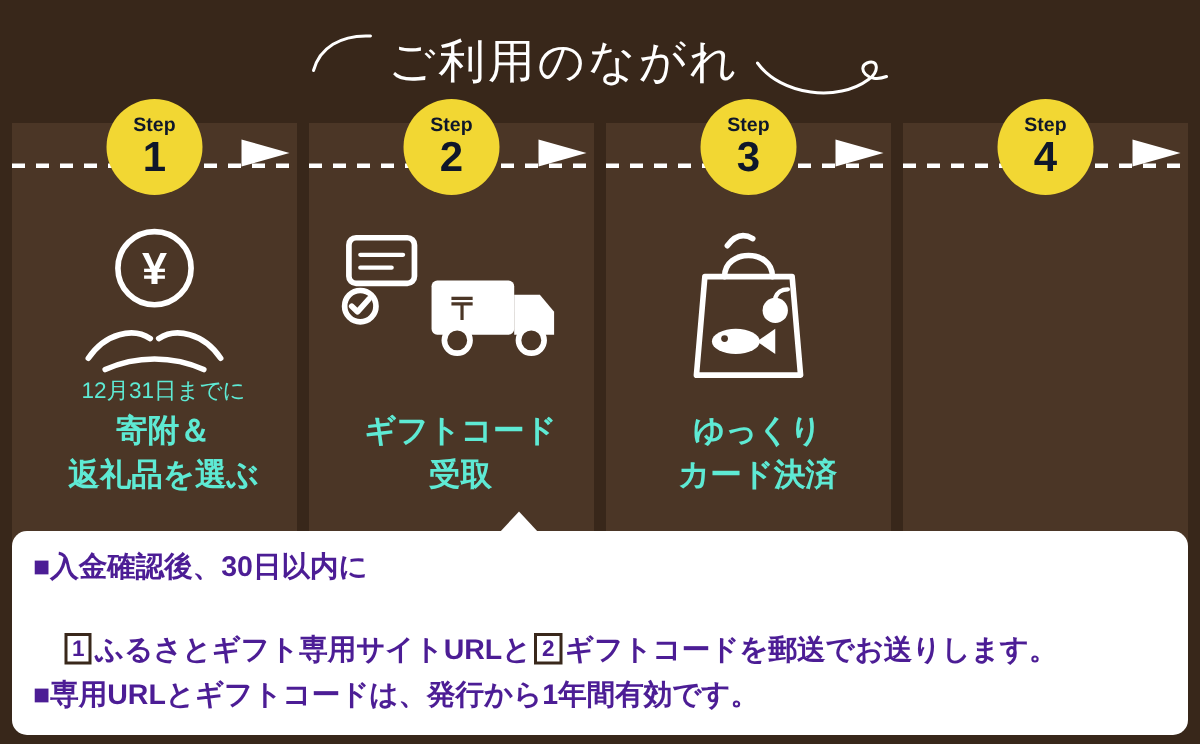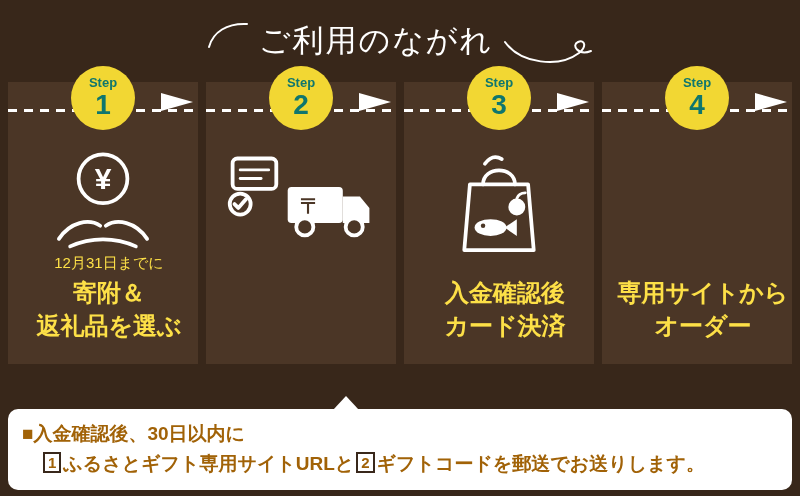--- a/index.html
+++ b/index.html
@@ -45,51 +45,51 @@
     width:0;height:0;
     border-top:9px solid transparent;
     border-bottom:9px solid transparent;
     border-left:32px solid #fff;
   }
   .step-circle{
     position:absolute;top:-16px;left:50%;
     transform:translateX(-50%);
     width:64px;height:64px;border-radius:50%;
     background:#f2d733;
-    color:#0f766e;
+    color:#0f172a;
     text-align:center;
     z-index:2;
   }
   .step-circle .step-word{font-size:13px;font-weight:bold;margin-top:9px;}
   .step-circle .step-num{font-size:28px;font-weight:bold;line-height:1;margin-top:1px;}
   .icon-wrap{
     margin-top:58px;height:132px;
     display:flex;align-items:center;justify-content:center;
   }
   .panel-text{
-    position:absolute;left:0;right:0;bottom:22px;
-    text-align:center;color:#fde047;padding-left:12px;
+    position:absolute;left:0;right:0;bottom:33px;
+    text-align:center;color:#5eead4;padding-left:12px;
   }
   .panel-note{font-size:15px;margin-bottom:4px;}
-  .panel-label{font-size:24px;font-weight:bold;line-height:1.35;}
+  .panel-label{font-size:21px;font-weight:bold;line-height:1.35;}
   
   .footer-box{
     position:absolute;left:8px;right:8px;bottom:6px;
     background:#fff;border-radius:10px;
     padding:10px 14px 12px;
-    color:#a16207;font-weight:bold;font-size:19px;line-height:1.55;
+    color:#4c1d95;font-weight:bold;font-size:19px;line-height:1.55;
   }
   .footer-tail{
     position:absolute;top:-13px;left:325px;
     width:0;height:0;
     border-left:13px solid transparent;
     border-right:13px solid transparent;
     border-bottom:14px solid #fff;
   }
-  .footer-line2{padding-left:1em;}
+  .footer-line2{padding-left:1em;margin-top:26px;}
   .num-badge{
     display:inline-block;
     border:2px solid #39281b;
     font-size:15px;line-height:1.15;
     padding:0 3px;margin:0 2px;
     position:relative;top:-2px;
   }
   svg{display:block;}
 </style>
 </head>
@@ -147,20 +147,22 @@
           <circle cx="16" cy="58" r="11"></circle>
           <path d="M10 58 l4 4 l8 -9"></path>
           <rect x="66" y="40" width="58" height="38" rx="4" fill="#fff" stroke="none"></rect>
           <path d="M124 50 h18 l10 12 v16 h-28 z" fill="#fff" stroke="none"></path>
           <circle cx="84" cy="82" r="9" fill="#4b3626"></circle>
           <circle cx="136" cy="82" r="9" fill="#4b3626"></circle>
           <text x="90" y="67" font-size="22" font-weight="bold" fill="#4b3626" stroke="none" text-anchor="middle">〒</text>
         </svg>
       </div>
       <div class="panel-text">
+        <div class="panel-label">ギフトコード</div>
+        <div class="panel-label">受取</div>
       </div>
     </div>
 
     <div class="panel">
       <div class="dash-line"></div>
       <div class="arrow"></div>
       <div class="step-circle">
         <div class="step-word">Step</div>
         <div class="step-num">3</div>
       </div>
@@ -170,39 +172,36 @@
           <path d="M48 42 C48 22 82 22 82 42"></path>
           <path d="M34 42 L96 42 L102 112 L28 112 Z"></path>
           <ellipse cx="56" cy="88" rx="17" ry="9" fill="#fff" stroke="none"></ellipse>
           <path d="M71 88 l13 -9 v18 z" fill="#fff" stroke="none"></path>
           <circle cx="48" cy="86" r="2.4" fill="#4b3626" stroke="none"></circle>
           <circle cx="84" cy="66" r="9" fill="#fff" stroke="none"></circle>
           <path d="M84 57 q2 -6 9 -6" stroke-width="3"></path>
         </svg>
       </div>
       <div class="panel-text">
-        <div class="panel-label">入金確認後</div>
+        <div class="panel-label">ゆっくり</div>
         <div class="panel-label">カード決済</div>
       </div>
     </div>
 
     <div class="panel">
       <div class="dash-line"></div>
       <div class="arrow"></div>
       <div class="step-circle">
         <div class="step-word">Step</div>
         <div class="step-num">4</div>
-      </div>
-      <div class="panel-text">
-        <div class="panel-label">専用サイトから</div>
-        <div class="panel-label">オーダー</div>
       </div>
     </div>
 
   </div>
 
   <div class="footer-box">
     <div class="footer-tail"></div>
     <div class="footer-line1">■入金確認後、30日以内に</div>
     <div class="footer-line2"><span class="num-badge">1</span><span>ふるさとギフト専用サイトURLと</span><span class="num-badge">2</span><span>ギフトコードを郵送でお送りします。</span></div>
+    <div class="footer-line3">■専用URLとギフトコードは、発行から1年間有効です。</div>
   </div>
 
 </div>
 
 </body></html>

